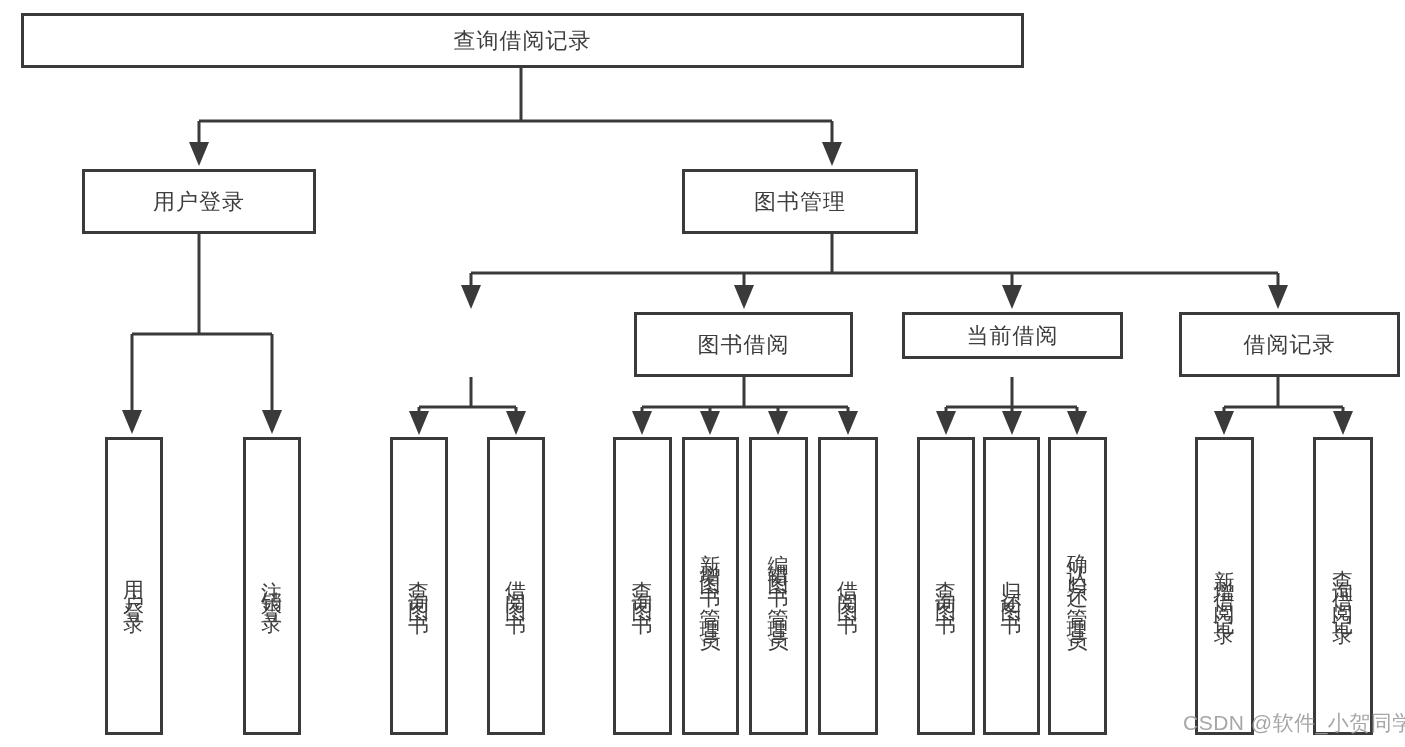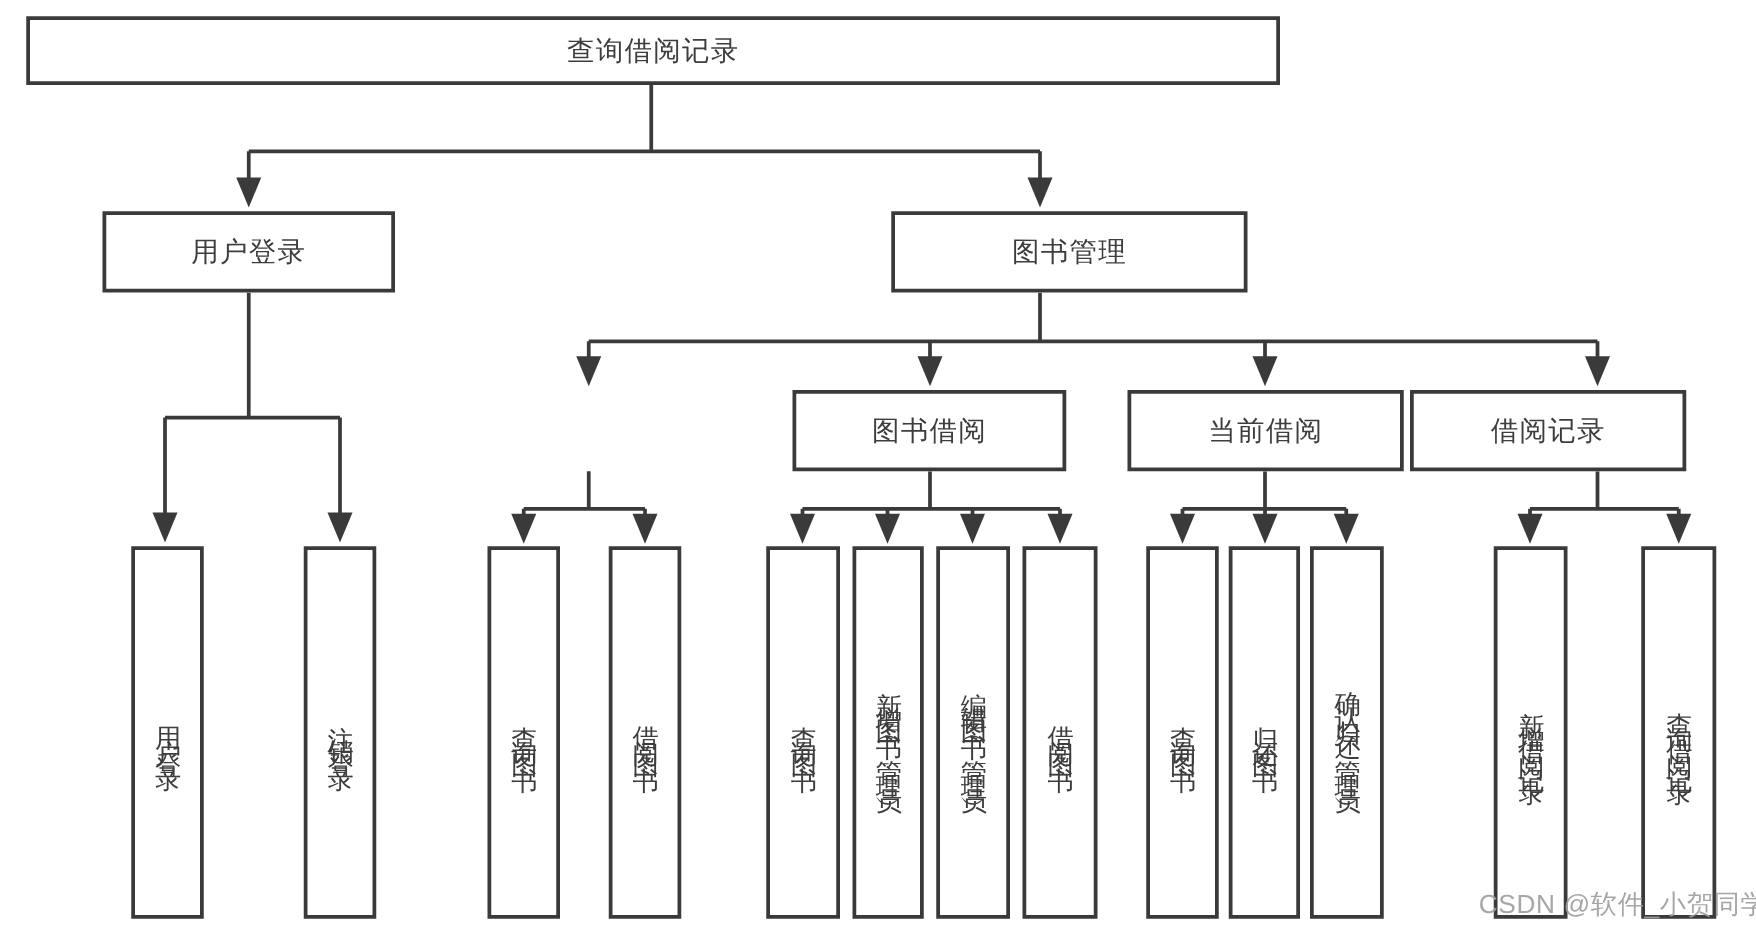--- a/index.html
+++ b/index.html
@@ -102,25 +102,25 @@
     <path d="M1224,407 H1343"></path>
     <path d="M1224,407 V413"></path>
     <path d="M1343,407 V413"></path>
     <path class="arrow" d="M1214,411 H1234 L1224,435 Z"></path>
     <path class="arrow" d="M1333,411 H1353 L1343,435 Z"></path>
   </svg>
 
   <div class="box h" style="left:21px;top:13px;width:1003px;height:55px;">查询借阅记录</div>
 
   <div class="box h" style="left:82px;top:169px;width:234px;height:65px;">用户登录</div>
-  <div class="box h" style="left:713px;top:169px;width:285px;height:65px;">图书管理</div>
+  <div class="box h" style="left:682px;top:169px;width:236px;height:65px;">图书管理</div>
 
   <div class="box h" style="left:634px;top:312px;width:219px;height:65px;text-align:center;">图书借阅</div>
-  <div class="box h" style="left:902px;top:312px;width:221px;height:65px;text-align:center;">当前借阅</div>
-  <div class="box h" style="left:1128px;top:312px;width:221px;height:65px;">借阅记录</div>
+  <div class="box h" style="left:902px;top:312px;width:221px;height:47px;text-align:center;">当前借阅</div>
+  <div class="box h" style="left:1179px;top:312px;width:221px;height:65px;">借阅记录</div>
 
   <div class="box v" style="left:105px;top:437px;width:58px;height:298px;">用户登录</div>
   <div class="box v" style="left:243px;top:437px;width:58px;height:298px;">注销登录</div>
 
   <div class="box v" style="left:390px;top:437px;width:58px;height:298px;">查询图书</div>
   <div class="box v" style="left:487px;top:437px;width:58px;height:298px;">借阅图书</div>
 
   <div class="box v" style="left:613px;top:437px;width:59px;height:298px;">查询图书</div>
   <div class="box v" style="left:682px;top:437px;width:57px;height:298px;">新增图书（管理员）</div>
   <div class="box v" style="left:749px;top:437px;width:59px;height:298px;">编辑图书（管理员）</div>

